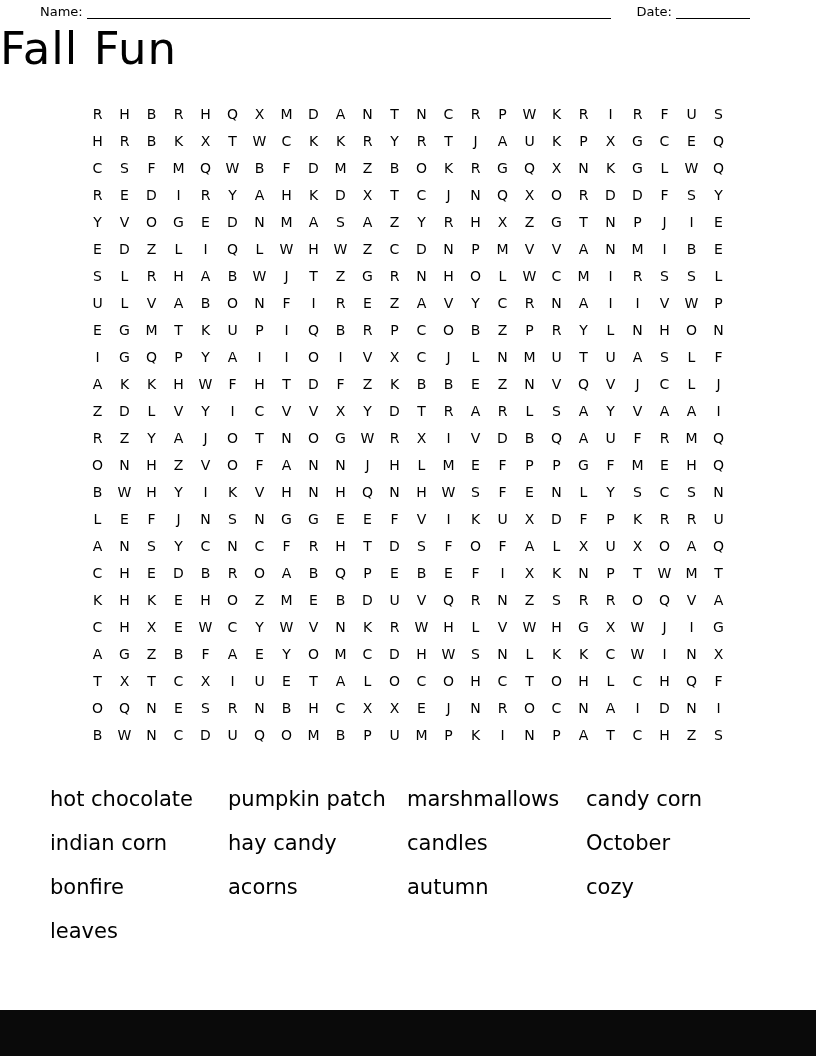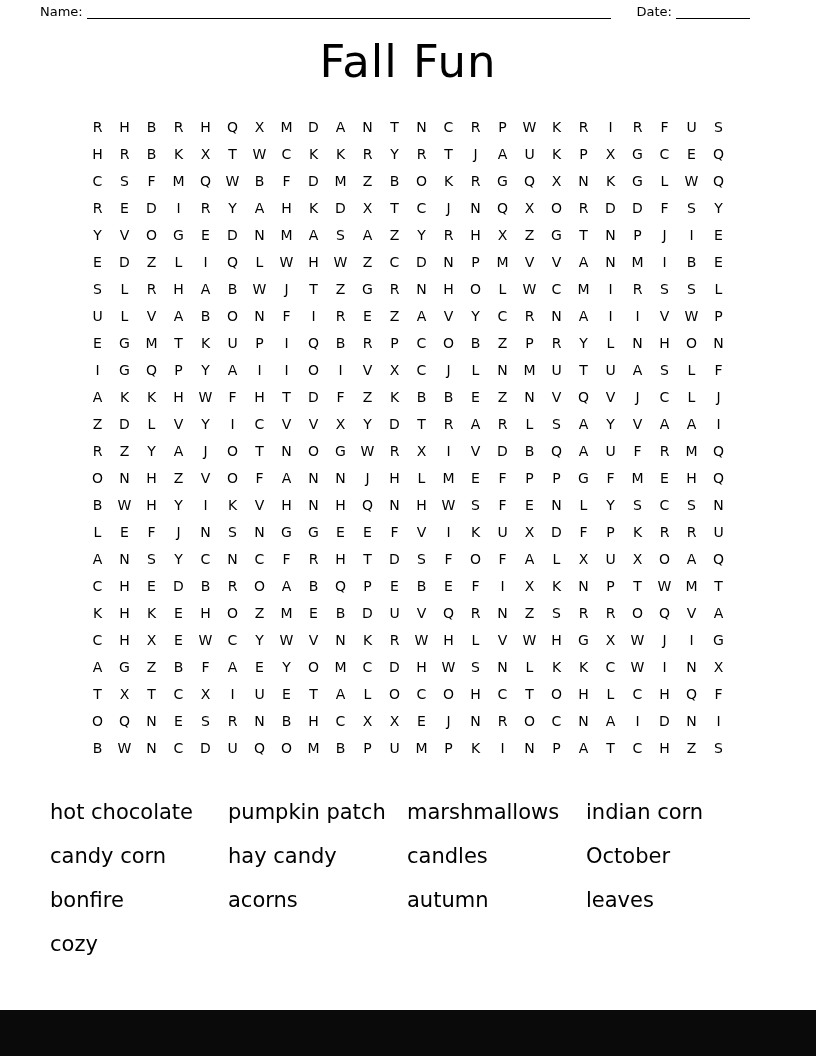--- a/index.html
+++ b/index.html
@@ -30,24 +30,23 @@
   .name-line {
     flex: 1;
     margin: 0 26px 1px 4px;
   }
   .date-line {
     width: 74px;
     margin: 0 0 1px 4px;
   }
   
   .title {
-    text-align: center;
     font-size: 45px;
     font-weight: 400;
-    margin-top: 15px;
+    margin-top: 2px;
     letter-spacing: 1px;
   }
   
   .letter-grid {
     margin-top: 26px;
     display: flex;
     flex-direction: column;
     align-items: center;
   }
   .grid-row {
@@ -720,25 +719,25 @@
       <span class="grid-cell">H</span>
       <span class="grid-cell">Z</span>
       <span class="grid-cell">S</span>
     </div>
   </div>
 
 <div class="word-list">
     <div class="word">hot chocolate</div>
     <div class="word">pumpkin patch</div>
     <div class="word">marshmallows</div>
+    <div class="word">candy corn</div>
     <div class="word">indian corn</div>
-    <div class="word">candy corn</div>
     <div class="word">hay candy</div>
     <div class="word">candles</div>
     <div class="word">October</div>
     <div class="word">bonfire</div>
     <div class="word">acorns</div>
     <div class="word">autumn</div>
+    <div class="word">cozy</div>
     <div class="word">leaves</div>
-    <div class="word">cozy</div>
   </div>
 
 <div class="footer-bar" style="background: rgb(10, 10, 10);"></div>
 
 </body></html>

